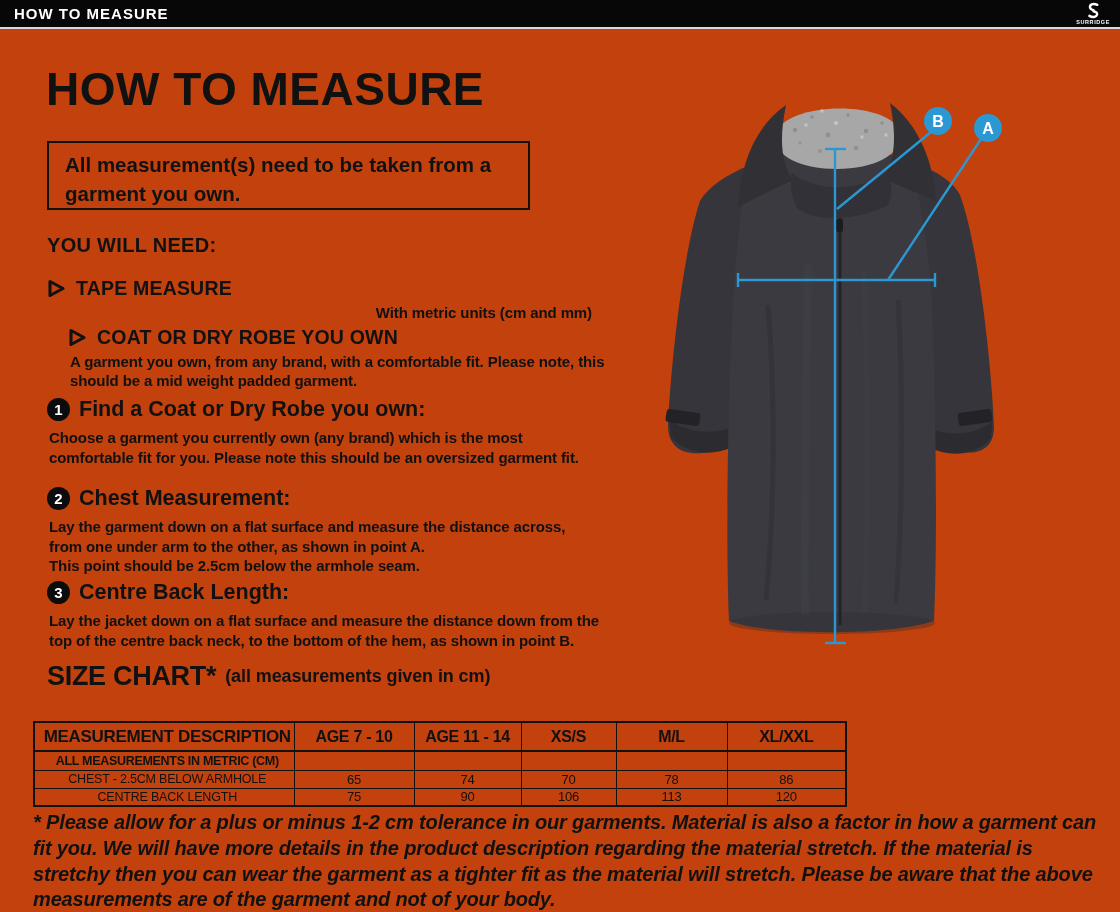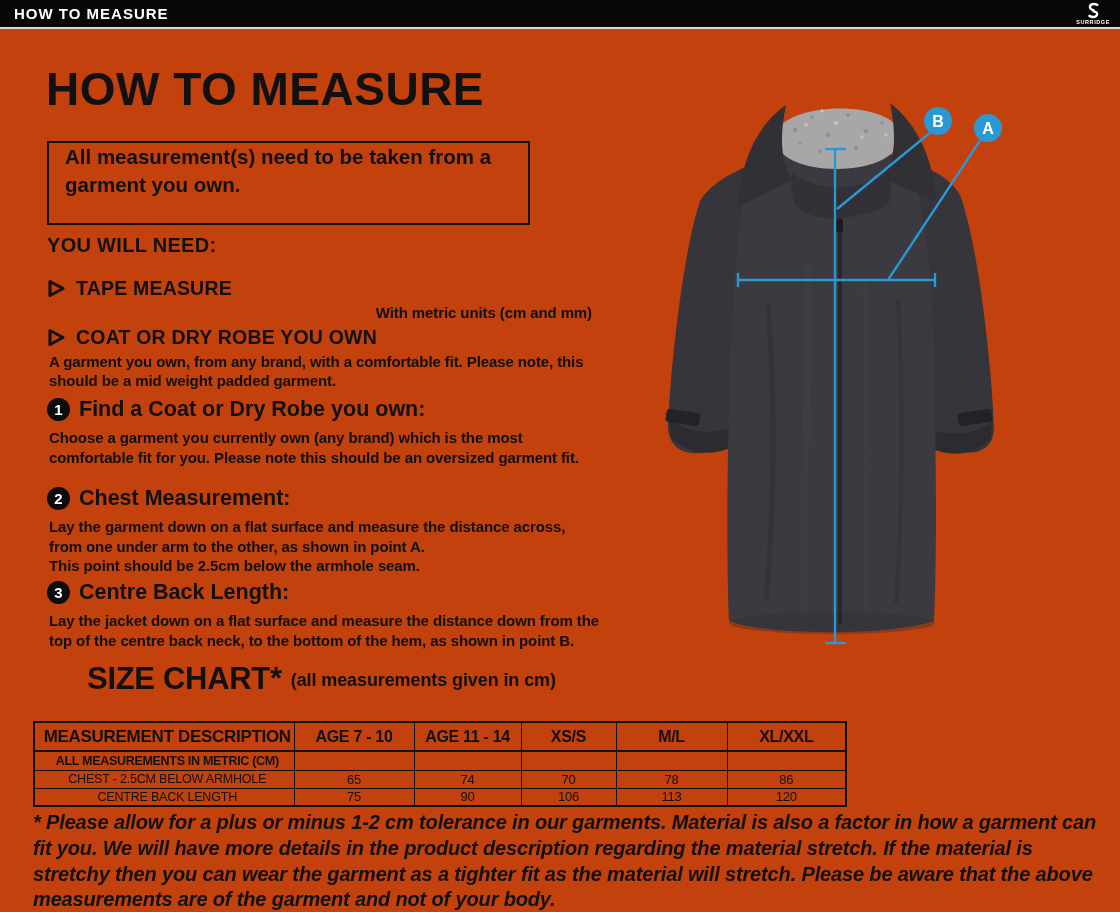--- a/index.html
+++ b/index.html
@@ -17,49 +17,49 @@
   }
   .topbar-title { font-size:15px; font-weight:bold; letter-spacing:1px; }
   .brand { display:flex; flex-direction:column; align-items:center; line-height:1; padding-top:1px; }
   .brand-name { font-size:5.5px; font-weight:bold; letter-spacing:0.6px; margin-top:1px; }
   
   .main-heading {
     position:absolute; left:46px; top:64px; font-size:46px; font-weight:900;
     letter-spacing:0.5px; line-height:1.1; white-space:nowrap;
   }
   .notice-box {
-    position:absolute; left:47px; top:141px; width:483px; height:84px;
-    border:2.5px solid #111; display:flex; align-items:flex-start; padding:0 16px;
+    position:absolute; left:47px; top:141px; width:483px; height:69px;
+    border:2.5px solid #111; display:flex; align-items:flex-end; padding:0 16px;
     font-size:20.5px; font-weight:bold; line-height:1.38;
   }
   .ywn-heading {
     position:absolute; left:47px; top:234px; font-size:20px; font-weight:900; letter-spacing:0.3px;
   }
   .need-item { position:absolute; left:47px; width:545px; }
   .need-item-1 { top:277px;text-align:right; }
-  .need-item-2 { top:326px; }
+  .need-item-2 { top:326px;margin-left:21px; }
   .need-title { display:flex; align-items:center; gap:10px; font-size:19.5px; font-weight:bold; letter-spacing:0.2px; }
   .need-desc { margin-top:3px; margin-left:2px; font-size:15px; font-weight:bold; line-height:1.27; letter-spacing:-0.1px; }
   .step { position:absolute; left:47px; width:555px; }
   .step-1 { top:397px; }
   .step-2 { top:486px; }
   .step-3 { top:580px; }
   .step-title { display:flex; align-items:center; gap:9px; font-size:21.5px; font-weight:bold; }
   .step-num {
     width:23px; height:23px; border-radius:50%; background:#0c0c0c; color:#fff;
     font-size:15px; font-weight:bold; display:flex; align-items:center; justify-content:center; flex:0 0 23px;
   }
   .step-desc {
     margin:6px 0 0 2px; font-size:15px; font-weight:bold; line-height:1.3;
     letter-spacing:-0.1px; white-space:pre-line;
   }
   .sizechart-heading-row {
     position:absolute; left:47px; top:663px; display:flex; align-items:flex-end; gap:9px;
   }
-  .sizechart-heading { font-size:31px; font-weight:900; letter-spacing:-0.3px; line-height:1;margin-left:40px; }
+  .sizechart-heading { font-size:27px; font-weight:900; letter-spacing:-0.3px; line-height:1; }
   .sizechart-sub { font-size:18px; font-weight:bold; padding-bottom:3px; letter-spacing:-0.1px; }
   
   .size-table {
     position:absolute; left:33px; top:721px; width:812px;
     border-collapse:collapse; table-layout:fixed; border:2.5px solid #111;
   }
   .size-table td { border:1.5px solid #111; text-align:center; vertical-align:middle; overflow:hidden; white-space:nowrap; }
   .size-table td:first-child { text-align:center; padding-left:6px; }
   .size-table tr.hdr td { height:29px; font-size:16px; font-weight:bold; letter-spacing:-0.3px; border-bottom-width:2.5px; }
   .size-table tr.hdr td:first-child { font-size:17px; }

